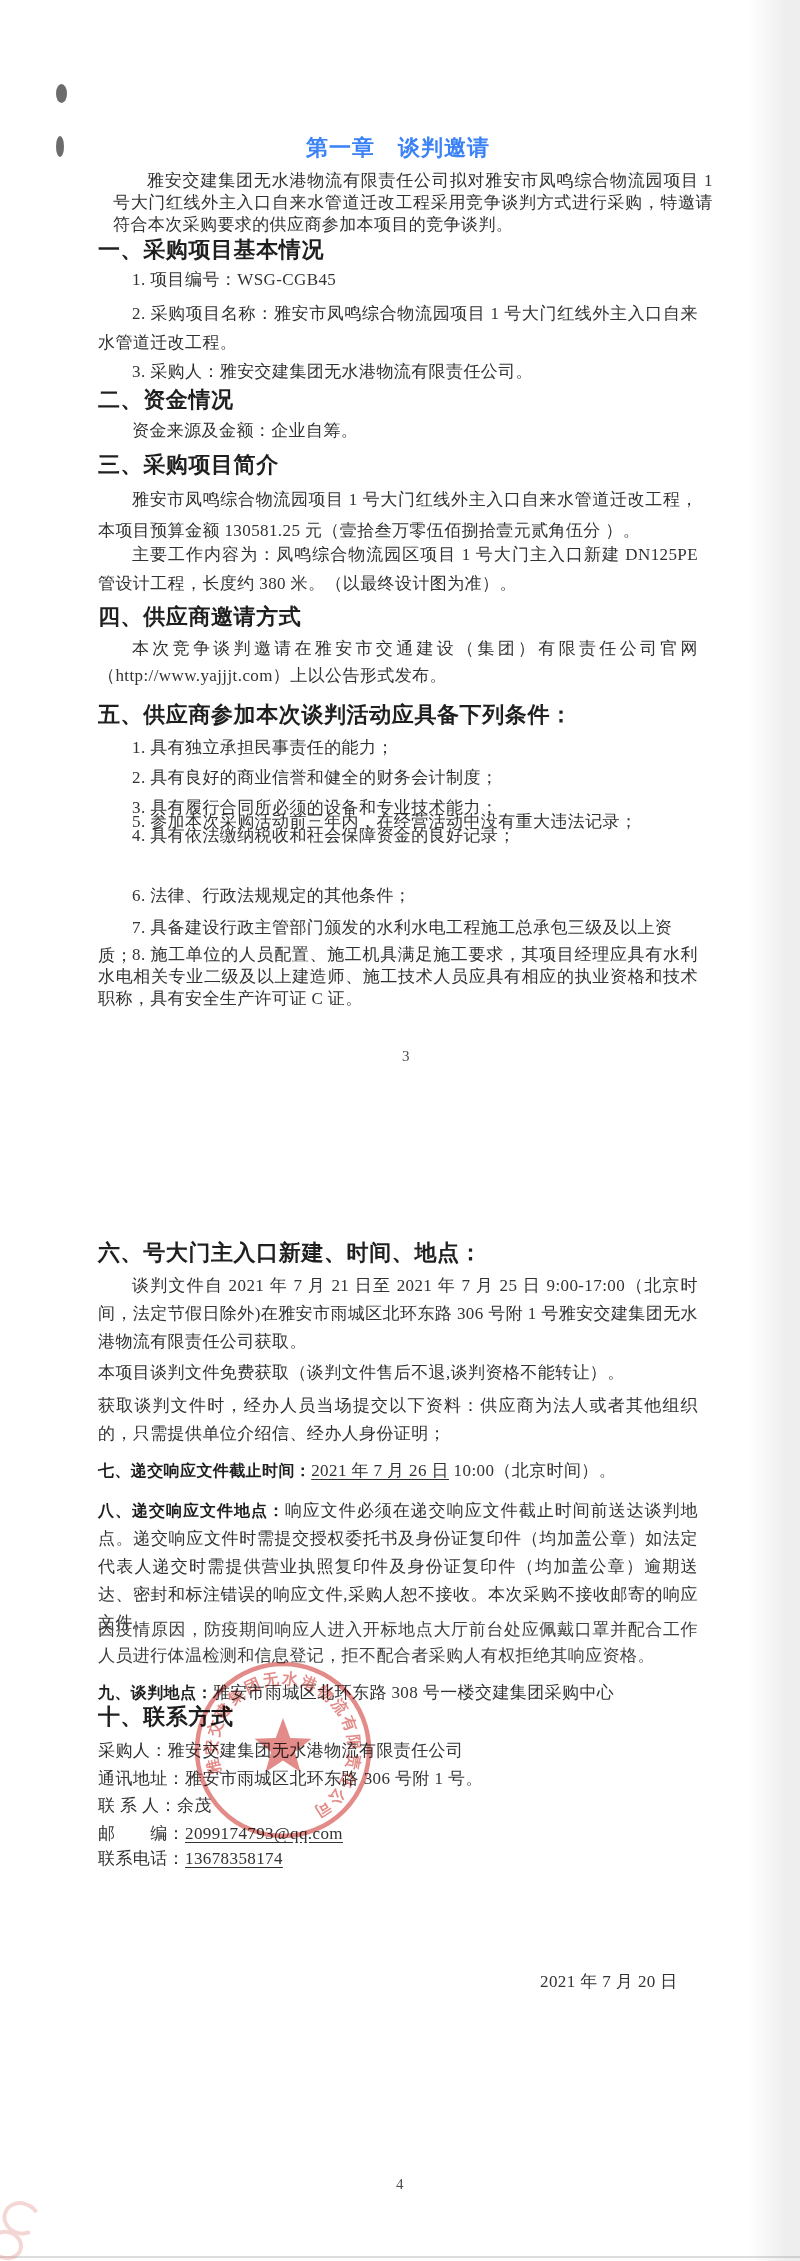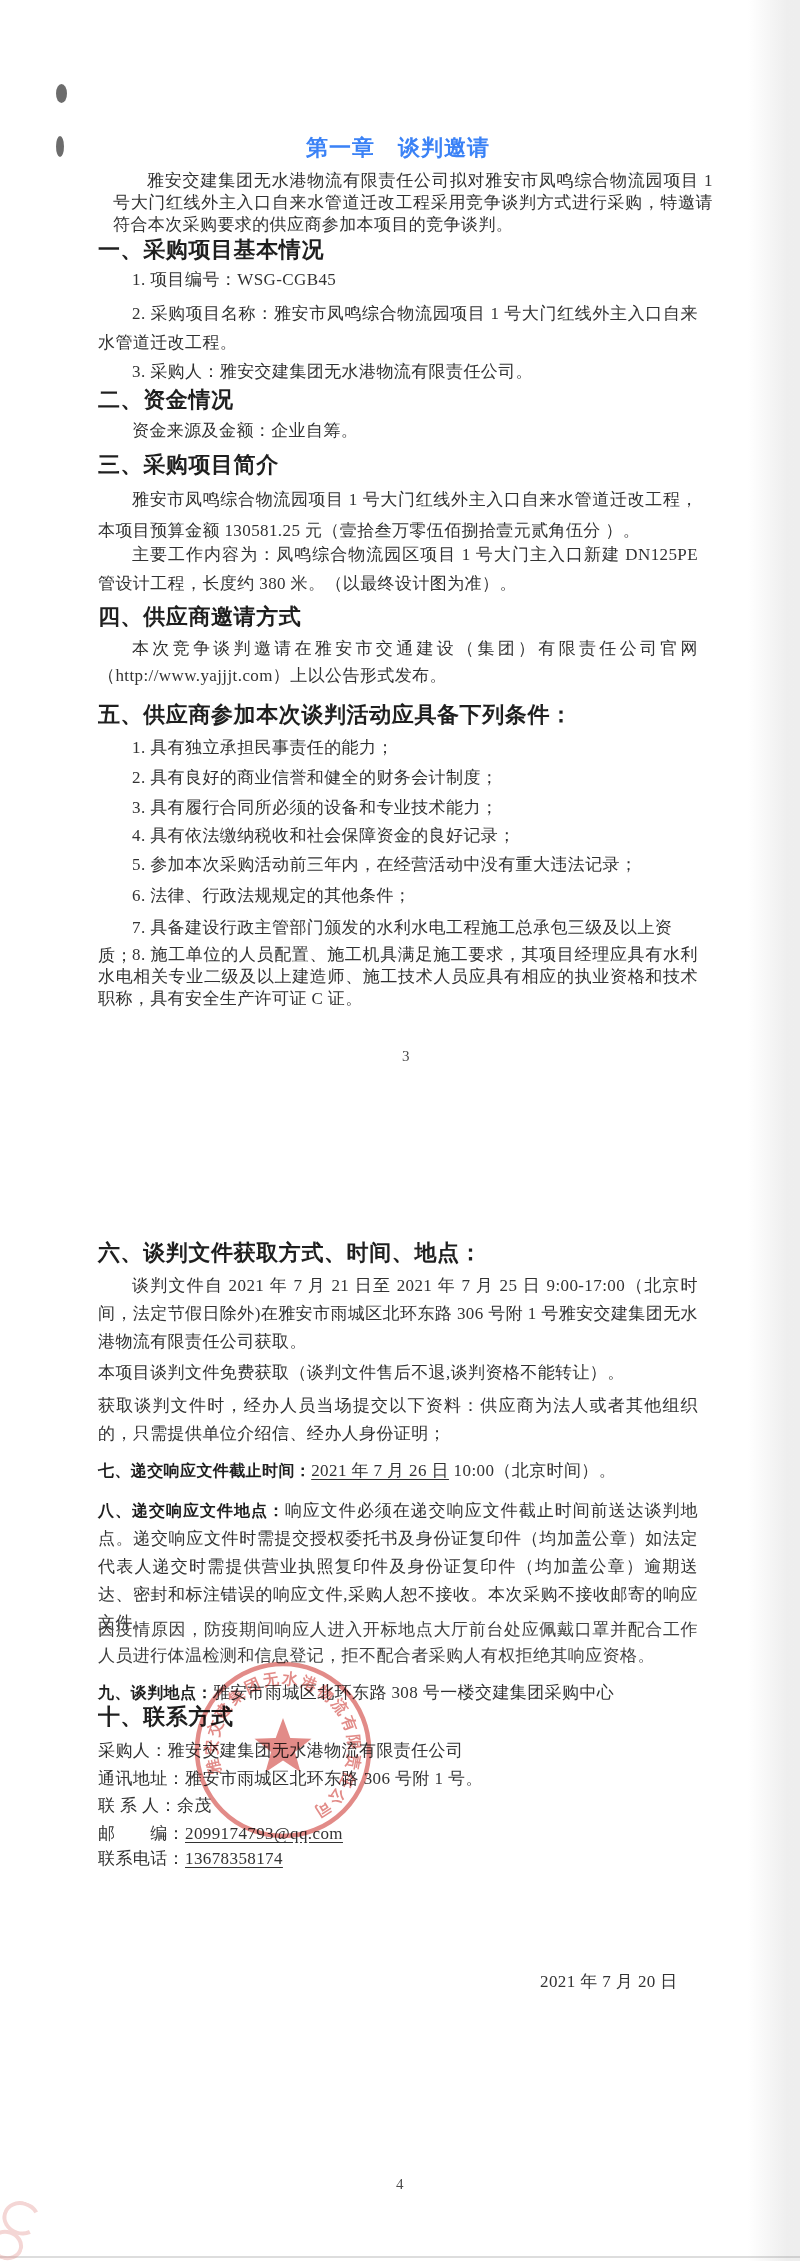--- a/index.html
+++ b/index.html
@@ -63,28 +63,28 @@
   <div class="b j ind" style="top:540px;line-height:29px;">主要工作内容为：凤鸣综合物流园区项目 1 号大门主入口新建 DN125PE 管设计工程，长度约 380 米。（以最终设计图为准）。</div>
 
   <div class="b h" style="top:604px;">四、供应商邀请方式</div>
   <div class="b j ind" style="top:635px;line-height:27px;">本次竞争谈判邀请在雅安市交通建设（集团）有限责任公司官网（http://www.yajjjt.com）上以公告形式发布。</div>
 
   <div class="b h" style="top:702px;">五、供应商参加本次谈判活动应具备下列条件：</div>
   <div class="b ind" style="top:734px;">1. 具有独立承担民事责任的能力；</div>
   <div class="b ind" style="top:764px;">2. 具有良好的商业信誉和健全的财务会计制度；</div>
   <div class="b ind" style="top:794px;">3. 具有履行合同所必须的设备和专业技术能力；</div>
   <div class="b ind" style="top:822px;">4. 具有依法缴纳税收和社会保障资金的良好记录；</div>
-  <div class="b ind" style="top:851px;">5. 参加本次采购活动前三年内，在经营活动中没有重大违法记录；</div>
+  <div class="b ind" style="top:808px;">5. 参加本次采购活动前三年内，在经营活动中没有重大违法记录；</div>
   <div class="b ind" style="top:882px;">6. 法律、行政法规规定的其他条件；</div>
   <div class="b ind" style="top:914px;">7. 具备建设行政主管部门颁发的水利水电工程施工总承包三级及以上资质；</div>
   <div class="b j ind" style="top:944px;line-height:22px;">8. 施工单位的人员配置、施工机具满足施工要求，其项目经理应具有水利水电相关专业二级及以上建造师、施工技术人员应具有相应的执业资格和技术职称，具有安全生产许可证 C 证。</div>
 
   <div class="pagenum" style="left:402px;top:1048px;">3</div>
 
-  <div class="b h" style="top:1240px;">六、谈判文件获取方式、时间、地点：</div>
+  <div class="b h" style="top:1240px;">六、号大门主入口新建、时间、地点：</div>
   <div class="b j ind" style="top:1272px;line-height:28px;">谈判文件自 2021 年 7 月 21 日至 2021 年 7 月 25 日 9:00-17:00（北京时间，法定节假日除外)在雅安市雨城区北环东路 306 号附 1 号雅安交建集团无水港物流有限责任公司获取。</div>
   <div class="b j" style="top:1359px;">本项目谈判文件免费获取（谈判文件售后不退,谈判资格不能转让）。</div>
   <div class="b j" style="top:1392px;line-height:28px;">获取谈判文件时，经办人员当场提交以下资料：供应商为法人或者其他组织的，只需提供单位介绍信、经办人身份证明；</div>
 
   <div class="b" style="top:1457px;">
     <span class="lead">七、递交响应文件截止时间：</span><span class="u">2021 年 7 月 26 日</span><span> 10:00（北京时间）。</span>
   </div>
 
   <div class="b j" style="top:1497px;line-height:28px;">
     <span class="lead">八、递交响应文件地点：</span><span>响应文件必须在递交响应文件截止时间前送达谈判地点。递交响应文件时需提交授权委托书及身份证复印件（均加盖公章）如法定代表人递交时需提供营业执照复印件及身份证复印件（均加盖公章）逾期送达、密封和标注错误的响应文件,采购人恕不接收。本次采购不接收邮寄的响应文件。</span>

